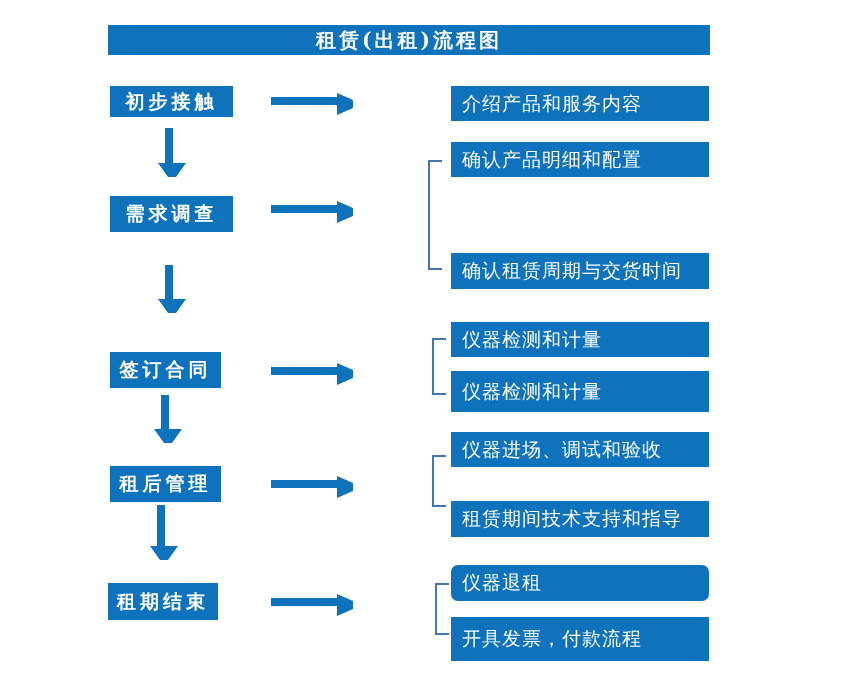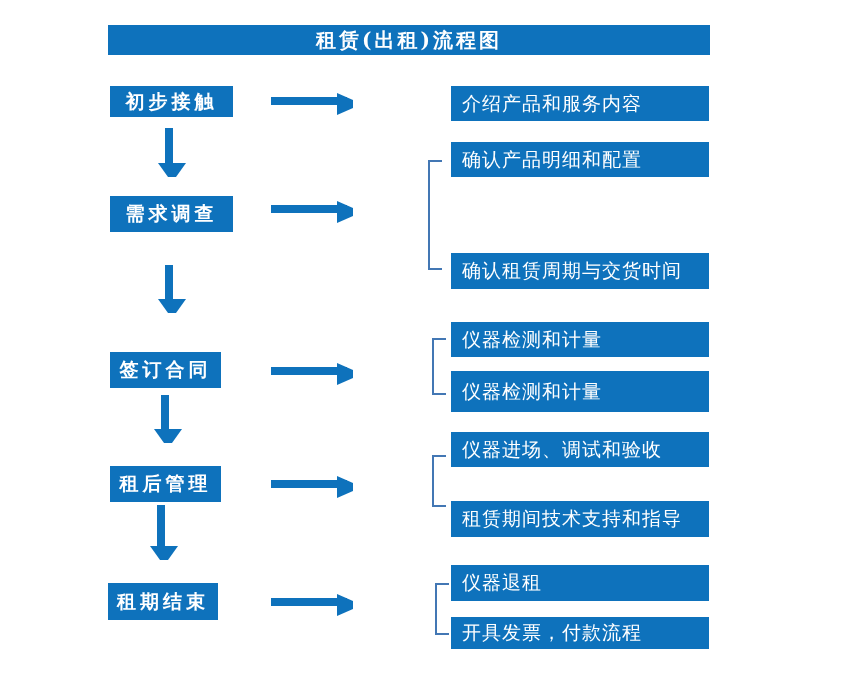--- a/index.html
+++ b/index.html
@@ -123,16 +123,16 @@
 
   <div class="detail-box" style="top:134px;height:35px;">确认产品明细和配置</div>
   <div class="detail-box" style="top:245px;height:36px;">确认租赁周期与交货时间</div>
 
   <div class="detail-box" style="top:314px;height:35px;">仪器检测和计量</div>
   <div class="detail-box" style="top:363px;height:41px;">仪器检测和计量</div>
 
   <div class="detail-box" style="top:424px;height:35px;">仪器进场、调试和验收</div>
   <div class="detail-box" style="top:493px;height:36px;">租赁期间技术支持和指导</div>
 
-  <div class="detail-box" style="top:557px;height:36px;">仪器退租</div>
-  <div class="detail-box" style="top:609px;height:32px;">开具发票，付款流程</div>
+  <div class="detail-box" style="top:557px;height:36px;border-radius:7px;">仪器退租</div>
+  <div class="detail-box" style="top:609px;height:44px;">开具发票，付款流程</div>
 
 </div>
 
 </body></html>

